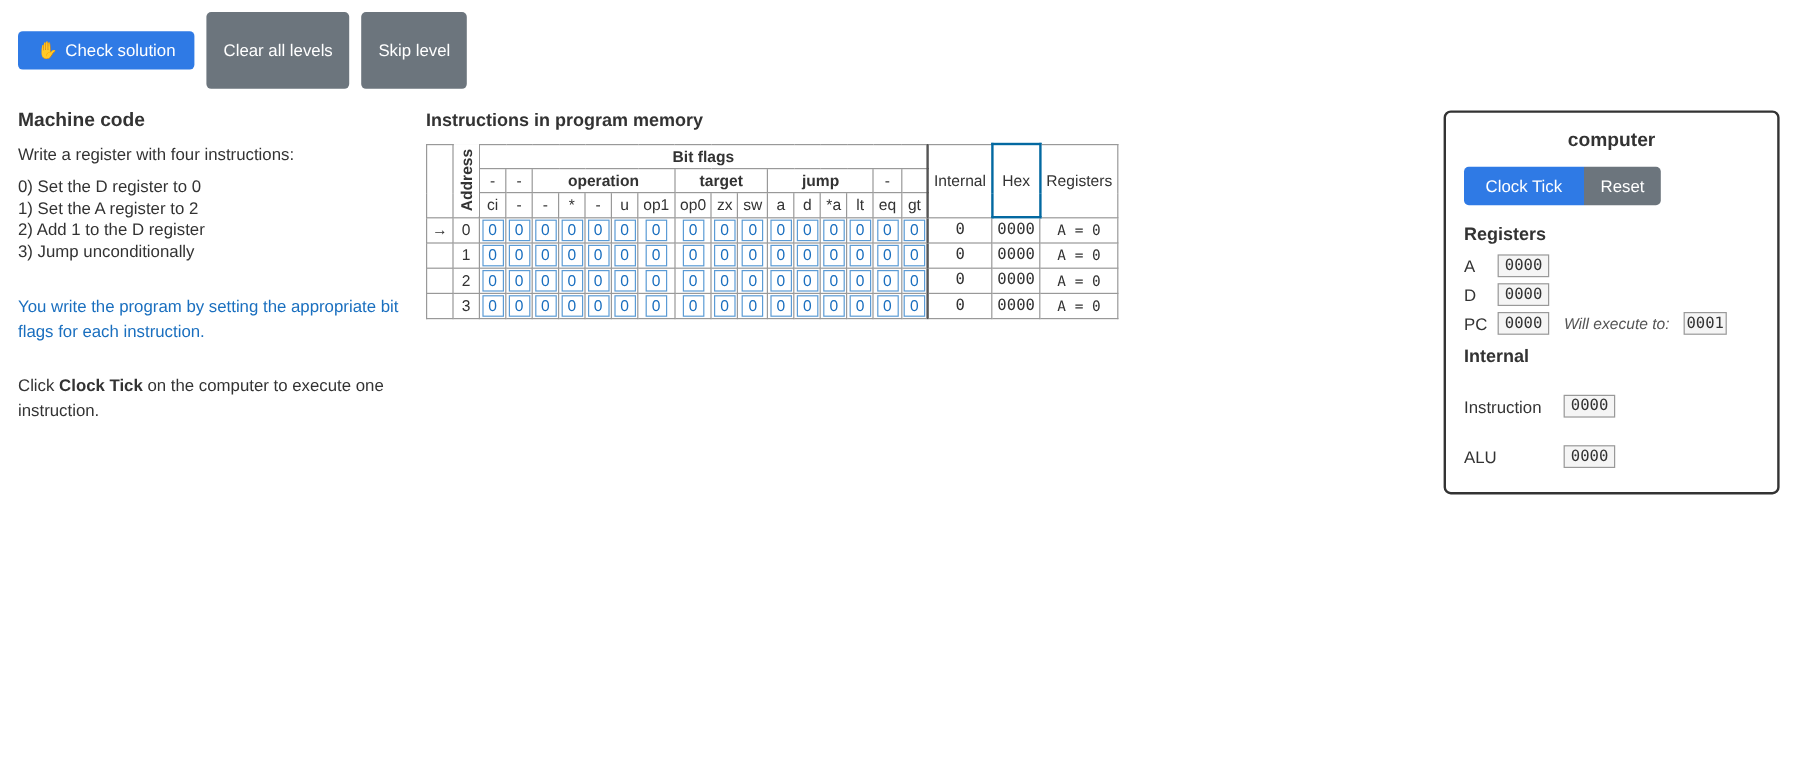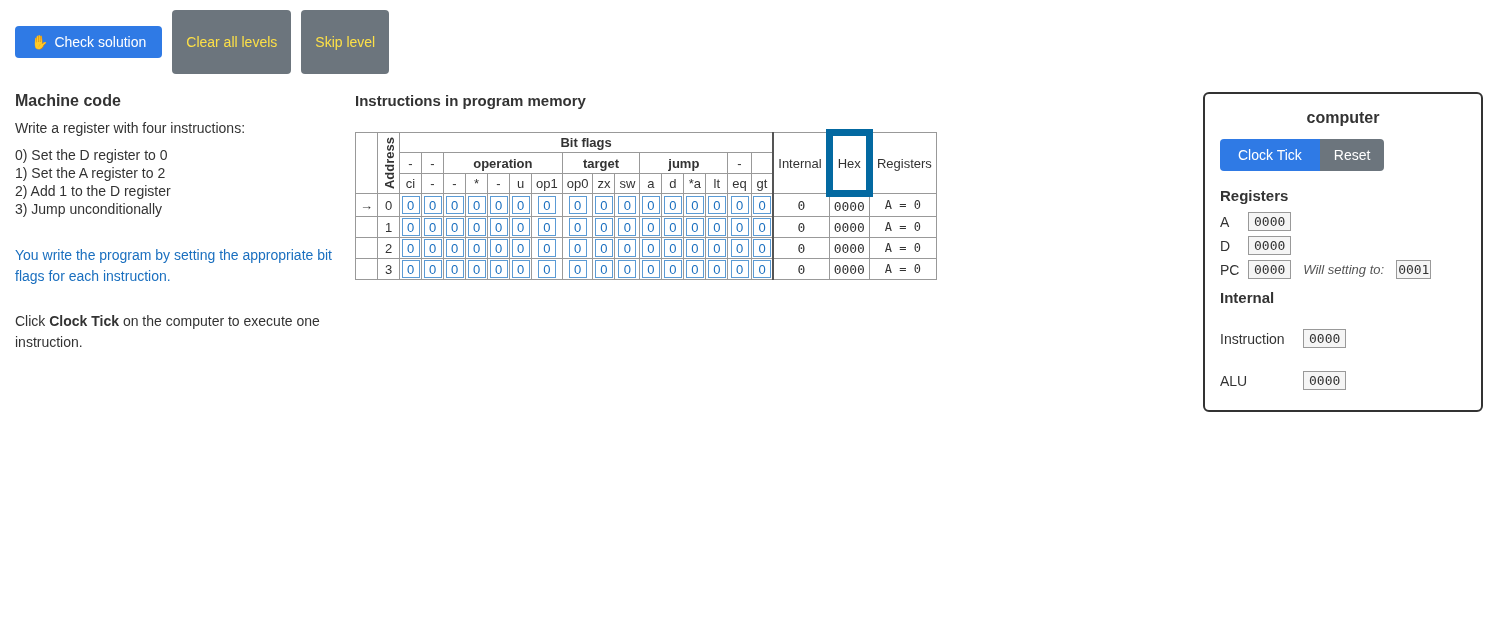--- a/index.html
+++ b/index.html
@@ -1,33 +1,33 @@
 <!DOCTYPE html>
 <html><head>
   <meta charset="utf-8">
   <style>
     * { box-sizing: border-box; margin: 0; padding: 0; }
     body { font-family: Arial, sans-serif; font-size: 14px; background: #fff; color: #333; padding: 10px 15px; }
 
     .top-bar { display: flex; align-items: center; gap: 10px; margin-bottom: 18px; }
 
     .btn-check { background: #2f7ae5; color: #fff; border: none; padding: 8px 16px; border-radius: 4px; cursor: pointer; font-size: 14px; display: flex; align-items: center; gap: 6px; }
-    .btn-gray { background: #6c757d; color: #fde047; border: none; padding: 24px 14px; border-radius: 4px; cursor: pointer; font-size: 14px; }
+    .btn-gray { background: #6c757d; color: #ffffff; border: none; padding: 24px 14px; border-radius: 4px; cursor: pointer; font-size: 14px; }
 
     .main-layout { display: flex; gap: 20px; }
 
     .left-panel { width: 320px; flex-shrink: 0; }
     .left-panel h2 { font-size: 16px; font-weight: bold; margin-bottom: 8px; }
     .left-panel p { margin-bottom: 8px; line-height: 1.5; font-size: 14px; }
     .instructions-list { margin-bottom: 12px; }
     .instructions-list div { margin-bottom: 2px; font-size: 14px; }
     .bold { font-weight: bold; }
 
     .center-panel { flex: 1; }
-    .center-panel h3 { font-size: 15px; font-weight: bold; margin-bottom: 20px; }
+    .center-panel h3 { font-size: 15px; font-weight: bold; margin-bottom: 10px; }
 
     table.prog-table { border-collapse: collapse; font-size: 13px; }
     table.prog-table th, table.prog-table td { border: 1px solid #999; text-align: center; padding: 2px 4px; min-width: 22px; }
     table.prog-table .header-bitflags { font-weight: bold; text-align: center; }
     table.prog-table .addr-cell { background: #fff; writing-mode: vertical-rl; transform: rotate(180deg); font-weight: bold; padding: 4px 2px; border: 1px solid #999; }
     
     .input-bit { width: 18px; height: 18px; text-align: center; border: 1px solid #5b9bd5; color: #1a6fbf; font-size: 13px; cursor: pointer; background: #fff; outline: none; }
 
     .right-panel { width: 280px; flex-shrink: 0; border: 2px solid #333; border-radius: 6px; padding: 15px; }
     .right-panel .computer-title { text-align: center; font-weight: bold; font-size: 16px; margin-bottom: 12px; }
@@ -86,21 +86,21 @@
   <div class="center-panel">
     <h3>Instructions in program memory</h3>
 
     <table class="prog-table">
       <thead>
         <tr>
           <td rowspan="3" style="border:1px solid #999; padding:2px;"></td>
           <td rowspan="3" class="addr-cell">Address</td>
           <td colspan="16" class="header-bitflags" style="border:1px solid #999;">Bit flags</td>
           <td rowspan="3" style="border:1px solid #999; border-left: 2px solid #555; padding:4px;">Internal</td>
-          <td rowspan="3" style="border:7px solid #0369a1; padding:4px;">Hex</td>
+          <td rowspan="3" style="border:2px solid #0369a1; padding:4px;">Hex</td>
           <td rowspan="3" style="border:1px solid #999; padding:4px;">Registers</td>
         </tr>
         <tr>
           <td style="border:1px solid #999;">-</td>
           <td style="border:1px solid #999;">-</td>
           <td colspan="5" style="border:1px solid #999; font-weight:bold;">operation</td>
           <td colspan="3" style="border:1px solid #999; font-weight:bold;">target</td>
           <td colspan="4" style="border:1px solid #999; font-weight:bold;">jump</td>
           <td style="border:1px solid #999;">-</td>
         </tr>
@@ -234,21 +234,21 @@
         <span class="reg-label">A</span>
         <span class="reg-value">0000</span>
       </div>
       <div class="reg-row">
         <span class="reg-label">D</span>
         <span class="reg-value">0000</span>
       </div>
       <div class="reg-row">
         <span class="reg-label">PC</span>
         <span class="reg-value">0000</span>
-        <span class="will-change">Will setting to:</span>
+        <span class="will-change">Will execute to:</span>
         <span class="will-change-val">0001</span>
       </div>
     </div>
 
     <div class="internal-section">
       <h4>Internal</h4>
       <div class="int-row">
         <span class="int-label">Instruction</span>
         <span class="int-value">0000</span>
       </div>

